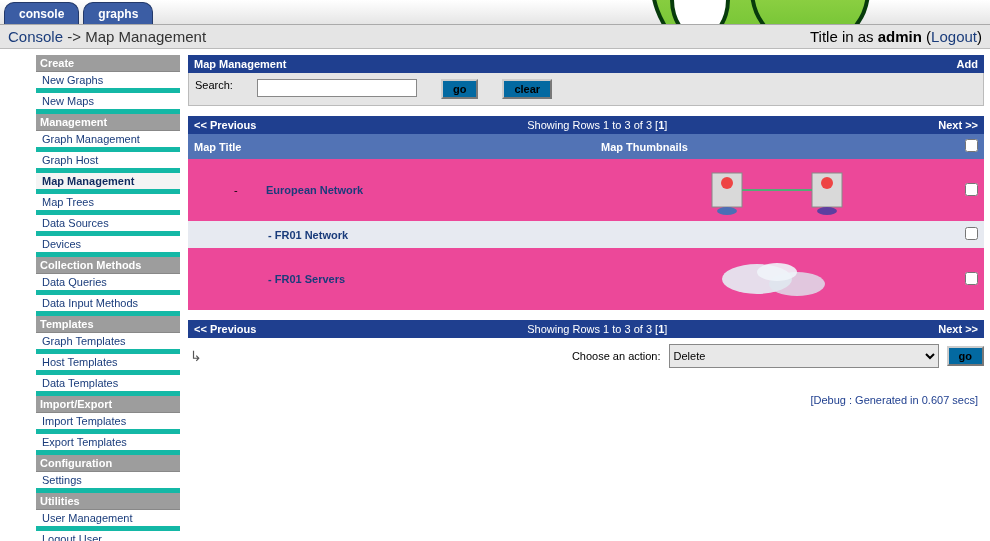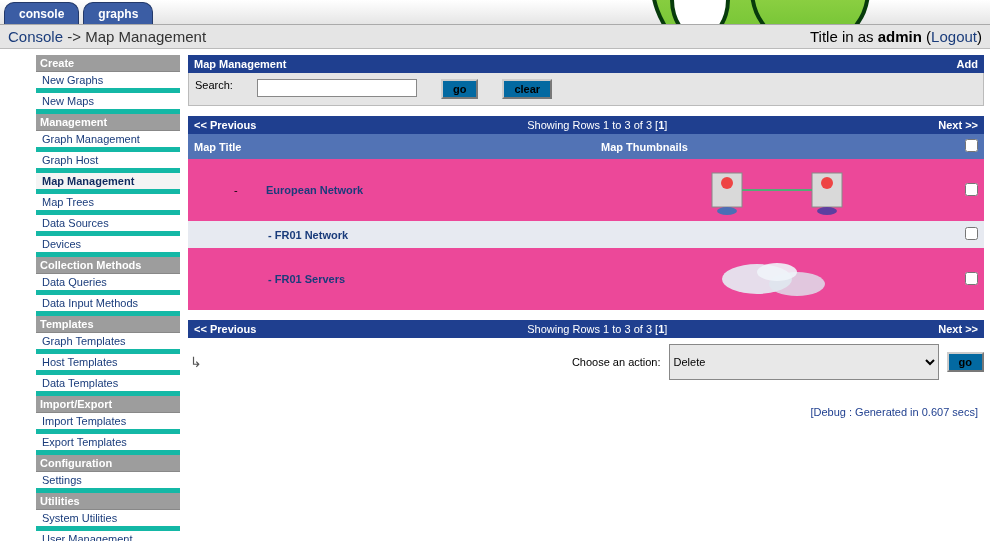--- a/index.html
+++ b/index.html
@@ -208,21 +208,21 @@
     font-size: 14px;
     color: #555;
     padding-left: 2px;
   }
   .action-row select {
     width: 270px;
     font-family: inherit;
     font-size: 11px;
     border: 1px solid #888;
     background: #e8e8e8;
-    height: 36px;
+    height: 24px;
   }
 
   .debug {
     text-align: right;
     color: #1f3f8f;
     padding: 20px 6px 0 0;
     font-size: 11px;
   }
 </style>
 </head>
@@ -269,21 +269,20 @@
       <div class="section-header">Templates</div>
       <div class="section-item">Graph Templates</div>
       <div class="section-item">Host Templates</div>
       <div class="section-item">Data Templates</div>
       <div class="section-header">Import/Export</div>
       <div class="section-item">Import Templates</div>
       <div class="section-item">Export Templates</div>
       <div class="section-header">Configuration</div>
       <div class="section-item">Settings</div>
       <div class="section-header">Utilities</div>
-      <div class="section-item">System Utilities</div>
       <div class="section-item">User Management</div>
       <div class="section-item">Logout User</div>
     </div>
 
   <div class="main">
 
     <div class="panel-title">
       <span>Map Management</span>
       <a class="add">Add</a>
     </div>

